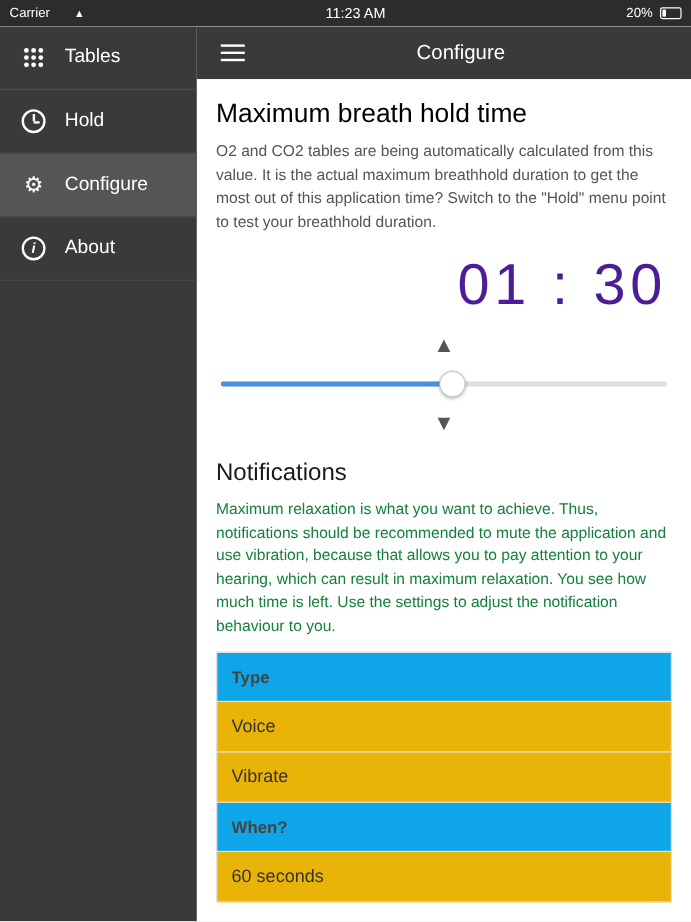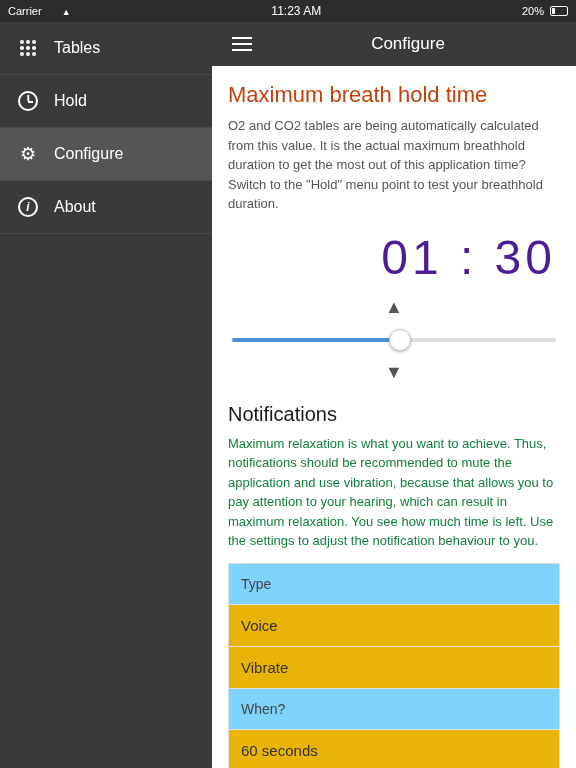--- a/index.html
+++ b/index.html
@@ -31,21 +31,21 @@
 
     
     .app-container {
       display: flex;
       flex: 1;
       overflow: hidden;
     }
 
     
     .sidebar {
-      width: 212px;
+      width: 164px;
       background: #3a3a3a;
       display: flex;
       flex-direction: column;
       flex-shrink: 0;
     }
     .sidebar-item {
       display: flex;
       align-items: center;
       gap: 14px;
       padding: 14px 16px;
@@ -166,21 +166,21 @@
     .main-content {
       flex: 1;
       background: #fff;
       overflow-y: auto;
       padding: 16px;
     }
 
     .section-title {
       font-size: 22px;
       font-weight: 500;
-      color: #c2410c;
+      color: #000000;
       margin-bottom: 8px;
     }
     .section-desc {
       font-size: 13px;
       color: #555;
       line-height: 1.5;
       margin-bottom: 16px;
     }
 
     
@@ -264,22 +264,22 @@
     .notif-table tr {
       border-bottom: 1px solid #e0e0e0;
     }
     .notif-table td {
       padding: 12px 12px;
       font-size: 15px;
       color: #333;
       background: #eab308;
     }
     .notif-table tr.header-row td {
-      background: #7dd3fc;
-      font-weight: 400;
+      background: #0ea5e9;
+      font-weight: 700;
       color: #444;
       font-size: 14px;
     }
     .notif-table tr:last-child {
       border-bottom: none;
     }
   </style>
 </head>
 <body>
 

